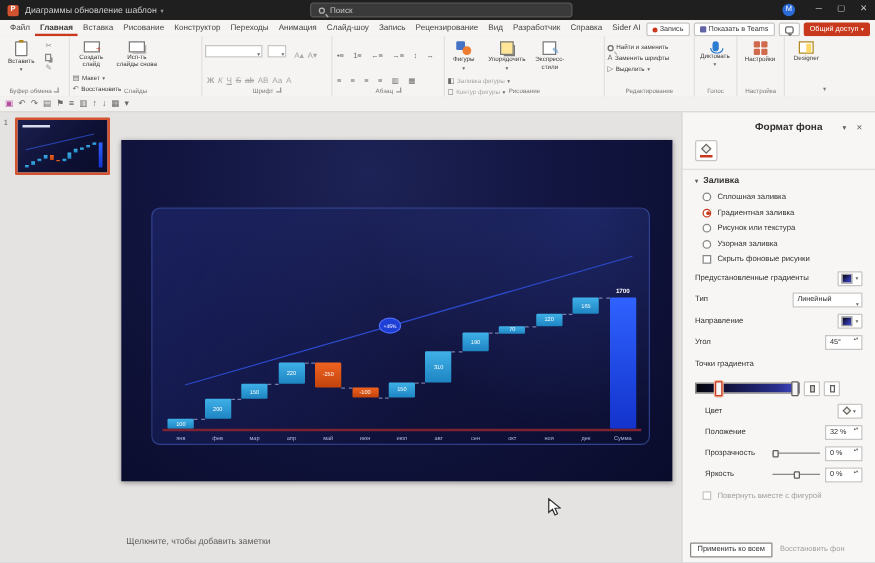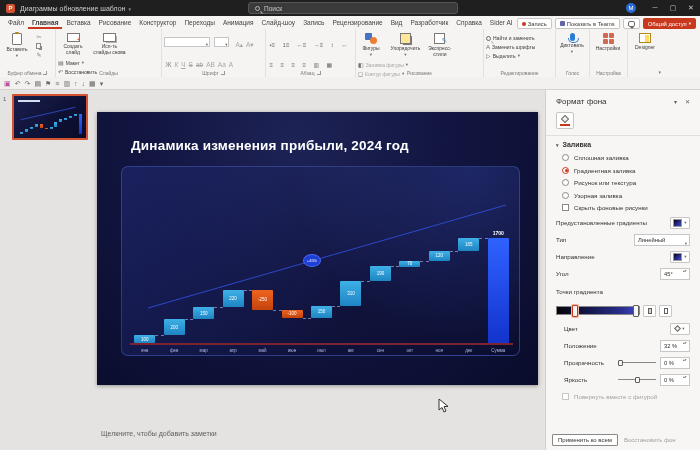--- a/index.html
+++ b/index.html
@@ -97,21 +97,21 @@
   .waxis{position:absolute;height:2px;background:#7d2230;}
   .wcat{position:absolute;text-align:center;font-size:4.5px;color:#aab3dd;}
   .wtotal-label{position:absolute;text-align:center;font-size:5px;font-weight:bold;color:#fff;}
   .thumb-chart .wbar{font-size:0;border-radius:0;}
   .notes-hint{position:absolute;left:6px;top:340px;font-size:7px;color:#5f5e5d;}
   #cursor{position:absolute;left:343px;top:308px;}
 
   
   #panel{position:relative;width:155px;height:360px;background:#f7f6f5;border-left:1px solid #d2d0ce;padding:0 10px;}
   .p-head{display:flex;align-items:center;margin-top:7px;}
-  .p-title{font-size:8px;font-weight:normal;color:#323130;flex:1;}
+  .p-title{font-size:8px;font-weight:bold;color:#323130;flex:1;margin-left:48px;}
   .p-hbtn{font-size:6px;color:#605e5c;margin-left:8px;}
   .fillbtn{margin-top:6px;width:18px;height:17px;border:1px solid #c8c6c4;background:#fff;border-radius:2px;display:flex;flex-direction:column;align-items:center;justify-content:center;}
   .bucket{width:6px;height:6px;border:1px solid #69675f;transform:rotate(45deg);background:#f0efee;}
   .redbar{width:10px;height:2px;background:#c8381d;margin-top:2px;}
   .p-divider{height:1px;background:#e1dfdd;margin:6px -10px 0 -10px;}
   .p-section{display:flex;align-items:center;gap:4px;margin-top:5px;font-size:7px;font-weight:bold;color:#323130;}
   .p-sec-caret{font-size:5px;color:#605e5c;}
   .opt-row{display:flex;align-items:center;gap:5px;margin:0 0 5.5px 6px;}
   .radio{width:7px;height:7px;border:1px solid #8a8886;border-radius:50%;background:#fff;position:relative;flex:none;}
   .radio.sel{border-color:#c8381d;}
@@ -385,21 +385,20 @@
             <div class="wbar pos" style="left: 47.2692px; width: 3px; top: 16.3019px; height: 1.5px;"></div>
             <div class="wbar pos" style="left: 52.1923px; width: 3px; top: 14.4906px; height: 1.81132px;"></div>
             <div class="wbar pos" style="left: 57.1154px; width: 3px; top: 12px; height: 2.49057px;"></div>
             <div class="wbar total" style="left: 62.0385px; width: 3px; top: 12px; height: 20px;"></div>
           </div>
       </div>
     </div>
 
     <div id="canvas">
       <div id="slide">
-        <div class="slide-title">Динамика изменения прибыли, 2024 год</div>
         <div id="chartbox">
           <svg id="trendsvg" width="399" height="190">
             <line x1="26" y1="141" x2="384" y2="38" stroke="#2c49c9" stroke-width="1"></line>
           </svg>
           <div class="trend-badge">+45%</div>
           <div id="bars" style="position:absolute;left:0;top:0;width:399px;height:190px;">
               <div class="wbar pos" style="left: 12.2308px; width: 21px; top: 168.075px; height: 7.92453px;">100</div>
               <div class="wconn" style="left: 33.2308px; width: 8.46154px; top: 168.075px;"></div>
               <div class="wbar pos" style="left: 41.6923px; width: 21px; top: 152.226px; height: 15.8491px;">200</div>
               <div class="wconn" style="left: 62.6923px; width: 8.46154px; top: 152.226px;"></div>

